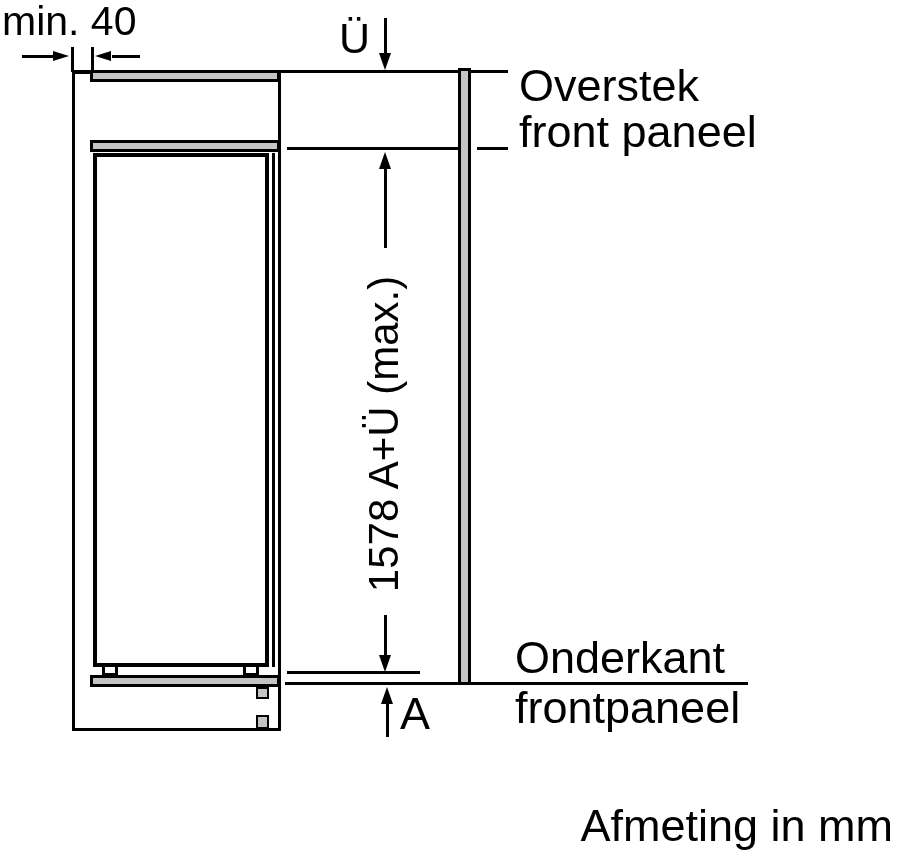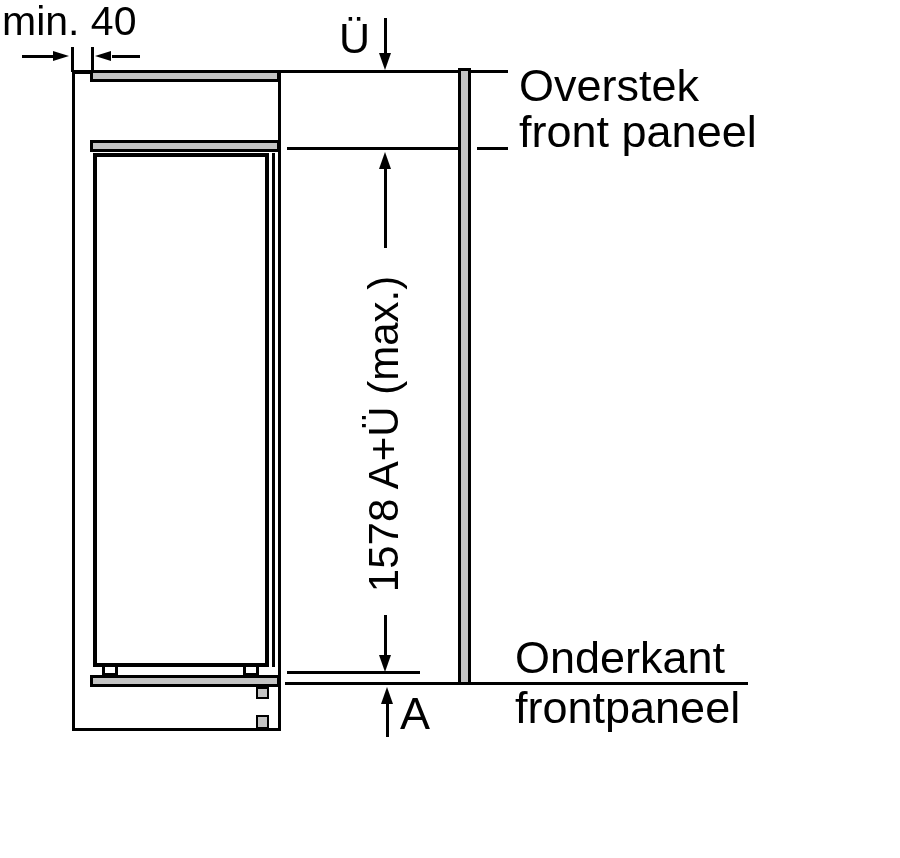--- a/index.html
+++ b/index.html
@@ -81,14 +81,15 @@
 
   <div class="label" style="left:515px;top:633px;font-size:45px;line-height:50px;">
     <div>Onderkant</div>
     <div>frontpaneel</div>
   </div>
   <div class="label" style="left:519px;top:63px;font-size:45px;line-height:46px;">
     <div>Overstek</div>
     <div>front paneel</div>
   </div>
 
+  <div class="label" style="left:578px;top:803px;width:315px;font-size:45px;text-align:right;">Afmeting in mm</div>
 
 </div>
 
 </body></html>

